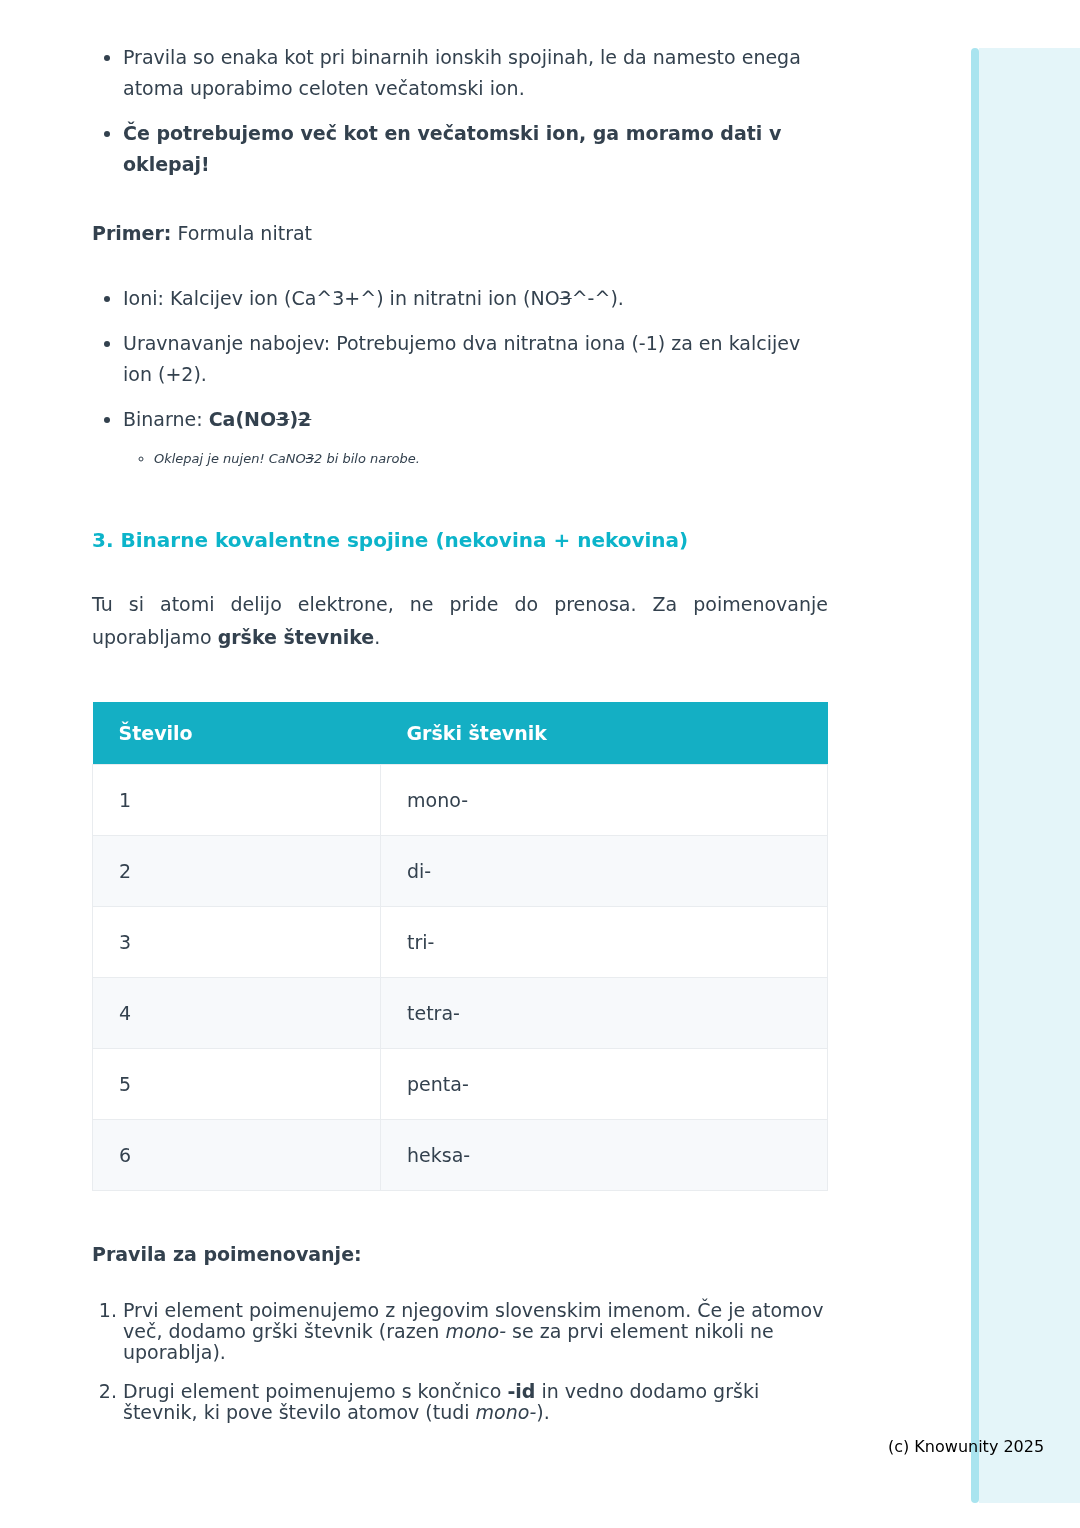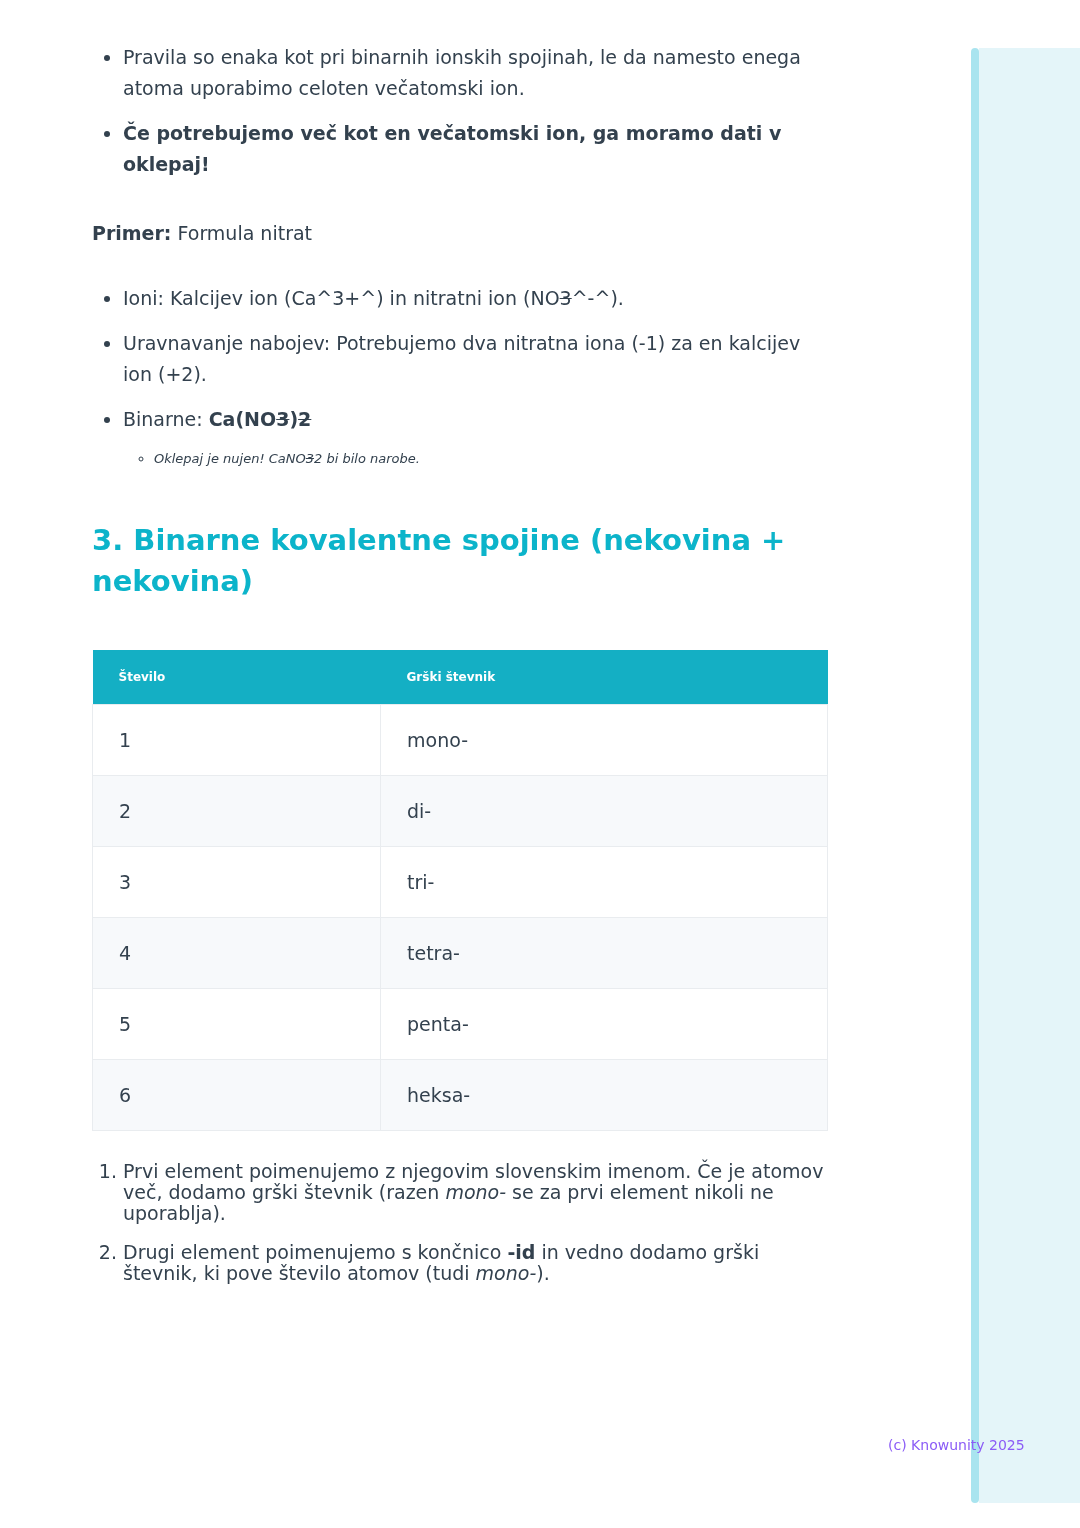--- a/index.html
+++ b/index.html
@@ -22,42 +22,42 @@
 
   ul.bullets { margin: 0; padding-left: 31px; list-style: disc; }
   ul.bullets > li { font-size: 19px; line-height: 31px; margin-bottom: 14px; }
   ul.sub { margin: 8px 0 0 0; padding-left: 31px; list-style: circle; }
   ul.sub > li { font-size: 13px; line-height: 31px; }
 
   .primer { margin: 38px 0 34px 0; font-size: 19px; line-height: 31px; }
 
   h2.section-heading {
     margin: 46px 0 0 0;
-    font-size: 29px;
+    font-size: 20px;
     line-height: 41px;
     font-weight: bold;
     color: #0cb4ca;
   }
   .intro {
     margin: 27px 0 0 0;
     font-size: 19px;
     line-height: 33px;
     text-align: justify;
   }
 
   table.greek-table {
     margin-top: 48px;
     width: 736px;
     border-collapse: collapse;
   }
   table.greek-table th {
     background: #14afc4;
     color: #ffffff;
     text-align: left;
-    font-size: 12px;
+    font-size: 19px;
     font-weight: bold;
     padding: 20px 26px;
   }
   table.greek-table th:first-child { width: 236px; }
   table.greek-table td {
     font-size: 19px;
     color: #33414e;
     padding: 24px 26px;
     border: 1px solid #e9ecef;
     background: #ffffff;
@@ -77,22 +77,22 @@
   }
   .side-panel {
     position: absolute;
     left: 979px; top: 48px;
     width: 101px; height: 1455px;
     background: #e4f5f9;
   }
   .footer {
     position: absolute;
     left: 888px; top: 1437px;
-    font-size: 14px;
-    color: #8b5cf6;
+    font-size: 16px;
+    color: #000000;
     z-index: 2;
     white-space: nowrap;
     text-align: center;
   }
 </style>
 </head>
 <body>
 
 <div class="content">
 
@@ -119,20 +119,21 @@
       <ul class="sub">
         <li>
           <span><span class="i">Oklepaj je nujen! CaNO</span><span class="i strike">3</span><span class="i">2 bi bilo narobe.</span></span>
         </li>
       </ul>
     </li>
   </ul>
 
   <h2 class="section-heading">3. Binarne kovalentne spojine (nekovina + nekovina)</h2>
 
+  <p class="intro"><span>Tu si atomi delijo elektrone, ne pride do prenosa. Za poimenovanje uporabljamo </span><span class="b">grške števnike</span><span>.</span></p>
 
   <table class="greek-table">
     <thead>
       <tr>
         <th>Število</th>
         <th>Grški števnik</th>
       </tr>
     </thead>
     <tbody>
       <tr>
@@ -155,20 +156,21 @@
         <td>5</td>
         <td>penta-</td>
       </tr>
       <tr>
         <td>6</td>
         <td>heksa-</td>
       </tr>
     </tbody>
   </table>
 
+  <p class="rules-title">Pravila za poimenovanje:</p>
 
   <ol class="rules">
     <li>
       <span><span>Prvi element poimenujemo z njegovim slovenskim imenom. Če je atomov več, dodamo grški števnik (razen </span><span class="i">mono-</span><span> se za prvi element nikoli ne uporablja).</span></span>
     </li>
     <li>
       <span><span>Drugi element poimenujemo s končnico </span><span class="b">-id</span><span> in vedno dodamo grški števnik, ki pove število atomov (tudi </span><span class="i">mono-</span><span>).</span></span>
     </li>
   </ol>
 

